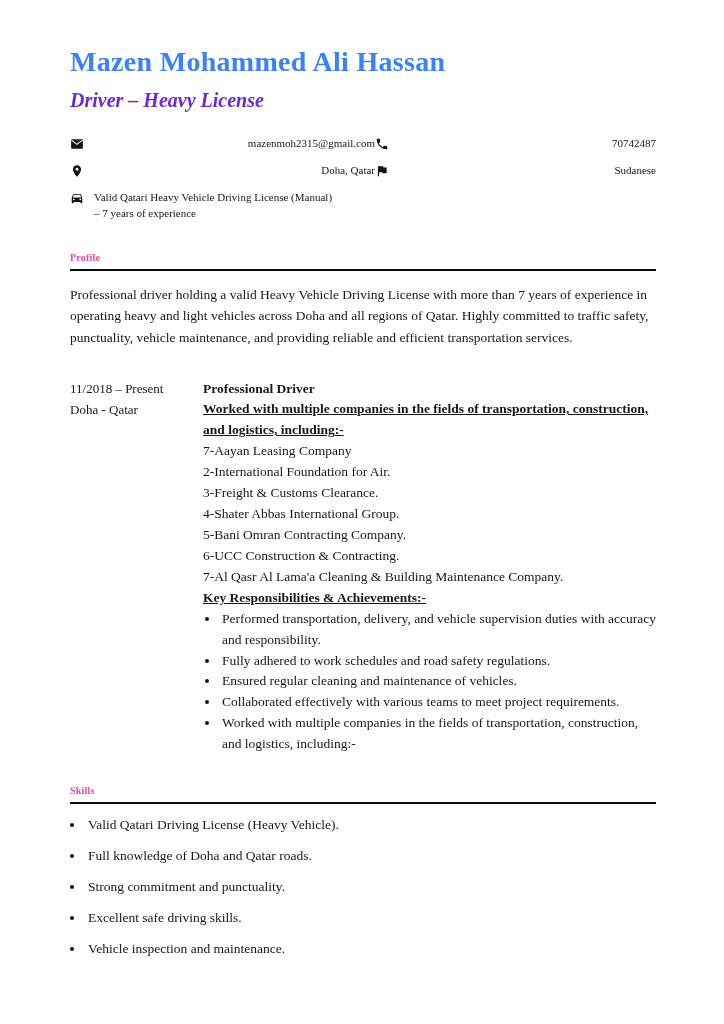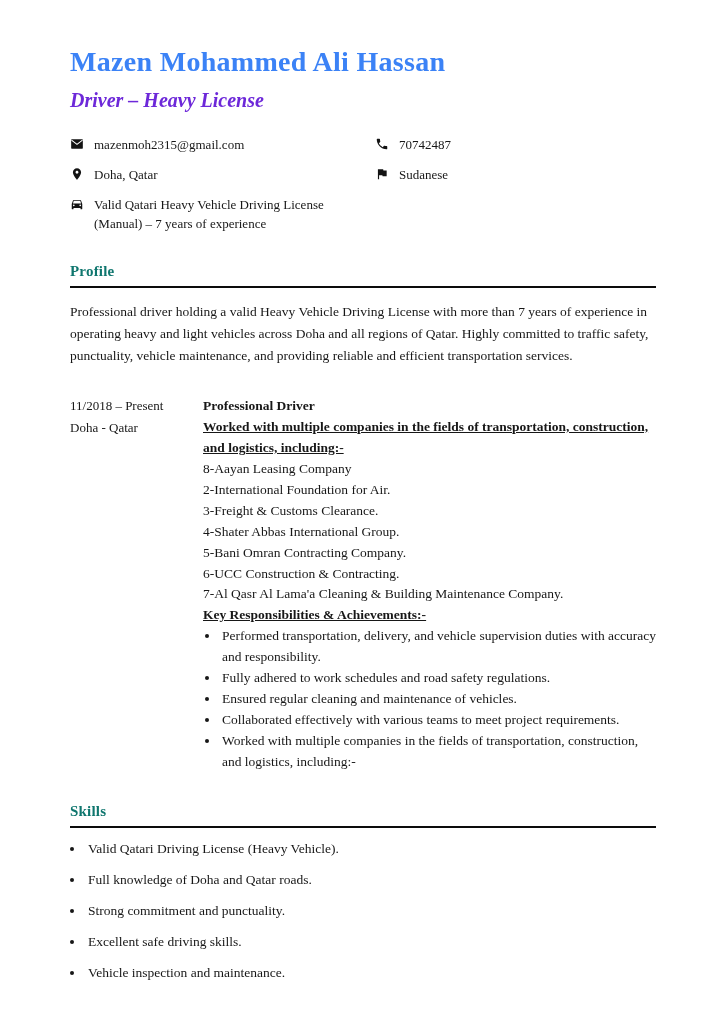--- a/index.html
+++ b/index.html
@@ -36,43 +36,44 @@
   .contact {
     margin-top: 24px;
     display: grid;
     grid-template-columns: 305px 1fr;
     grid-column-gap: 0;
     grid-row-gap: 11px;
   }
   .contact-item {
     display: flex;
     align-items: flex-start;
-    font-size: 13px;
+    font-size: 11px;
     line-height: 1.45;
+    justify-content: space-between;
   }
   .contact-item .icon {
     width: 14px;
     height: 14px;
     margin-right: 10px;
     margin-top: 1px;
     flex: 0 0 14px;
     display: inline-flex;
   }
   .contact-item .icon svg { width: 14px; height: 14px; display: block; }
   .contact-item.license { max-width: 270px; }
 
   
   .section { margin-top: 30px; }
   .section-heading {
-    font-size: 15px;
+    font-size: 10px;
     font-weight: bold;
     letter-spacing: 0.2px;
     padding-bottom: 6px;
     border-bottom: 2.5px solid #0c0c0c;
-    color: #0f766e;
+    color: #ec4899;
   }
   .section-body { margin-top: 13px; }
 
   .profile-text {
     font-size: 13.5px;
     line-height: 1.6;
     margin: 0;
   }
 
   
@@ -166,21 +167,21 @@
   <div class="section">
     <div class="section-body">
       <div class="exp-grid">
         <div class="exp-meta">
           <div>11/2018 – Present</div>
           <div>Doha - Qatar</div>
         </div>
         <div class="exp-content">
           <div class="exp-job-title">Professional Driver</div>
           <div class="bold-underline">Worked with multiple companies in the fields of transportation, construction, and logistics, including:-</div>
-          <div class="company-line">8-Aayan Leasing Company</div>
+          <div class="company-line">7-Aayan Leasing Company</div>
           <div class="company-line">2-International Foundation for Air.</div>
           <div class="company-line">3-Freight &amp; Customs Clearance.</div>
           <div class="company-line">4-Shater Abbas International Group.</div>
           <div class="company-line">5-Bani Omran Contracting Company.</div>
           <div class="company-line">6-UCC Construction &amp; Contracting.</div>
           <div class="company-line">7-Al Qasr Al Lama'a Cleaning &amp; Building Maintenance Company.</div>
           <div class="bold-underline">Key Responsibilities &amp; Achievements:-</div>
           <ul class="bullets">
             <li>Performed transportation, delivery, and vehicle supervision duties with accuracy and responsibility.</li>
             <li>Fully adhered to work schedules and road safety regulations.</li>

